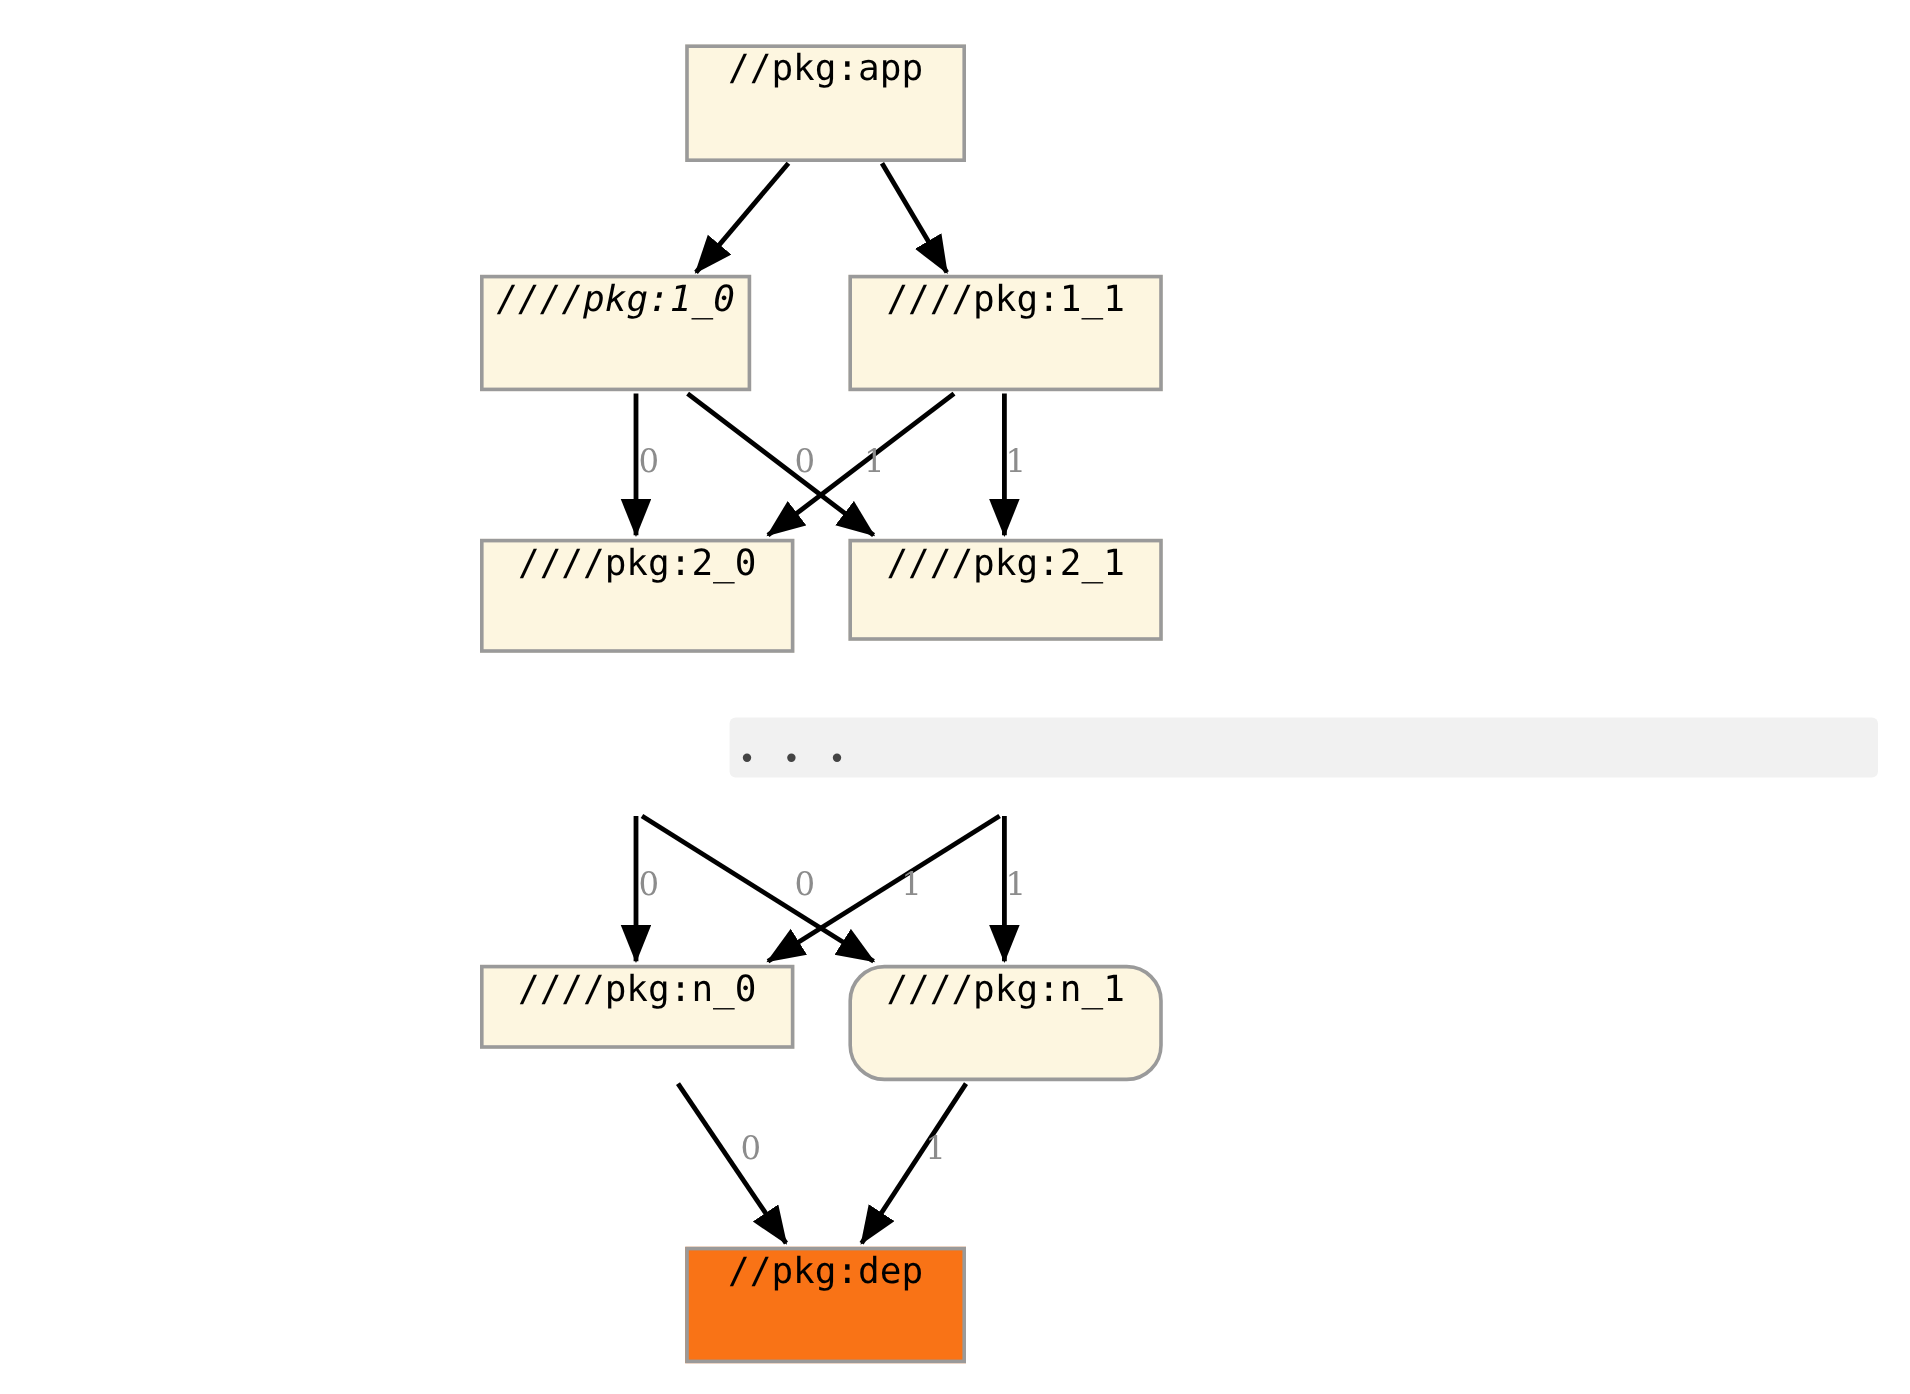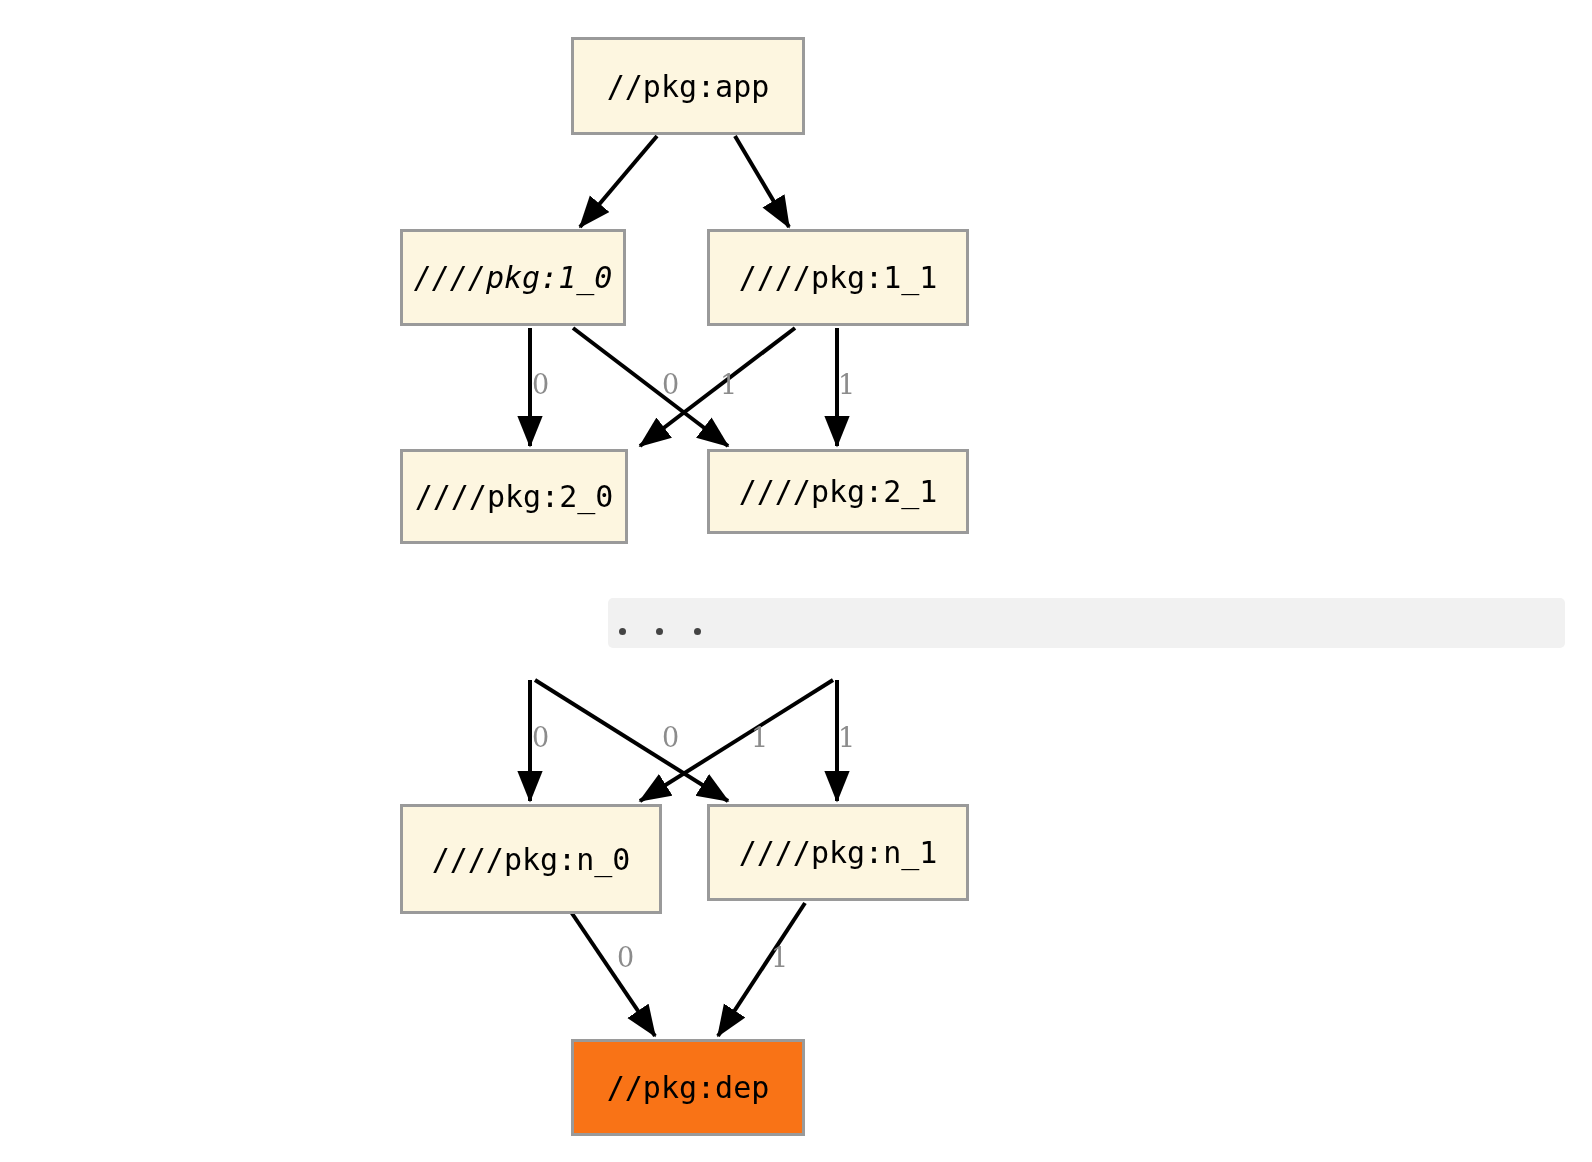--- a/index.html
+++ b/index.html
@@ -14,21 +14,21 @@
     background: #ffffff;
     overflow: hidden;
     font-family: "DejaVu Sans Mono", "Liberation Mono", monospace;
   }
   .node {
     position: absolute;
     box-sizing: border-box;
     background: #fdf6e0;
     border: 3px solid #9a9a9a;
     display: flex;
-    align-items: center;
+    align-items: flex-start;
     justify-content: center;
   }
   .node-label {
     font-family: "DejaVu Sans Mono", "Liberation Mono", monospace;
     font-size: 30px;
     color: #000000;
     letter-spacing: 0px;
     white-space: pre;
   }
   .edge-layer {
@@ -90,30 +90,30 @@
   <div id="nodes-group">
       <div class="node" style="left: 571px; top: 37px; width: 234px; height: 98px; background: rgb(253, 246, 224); border-color: rgb(154, 154, 154);">
         <span class="node-label">//pkg:app</span>
       </div>
       <div class="node" style="left: 400px; top: 229px; width: 226px; height: 97px; background: rgb(253, 246, 224); border-color: rgb(154, 154, 154); font-style: italic;">
         <span class="node-label">////pkg:1_0</span>
       </div>
       <div class="node" style="left: 707px; top: 229px; width: 262px; height: 97px; background: rgb(253, 246, 224); border-color: rgb(154, 154, 154);">
         <span class="node-label">////pkg:1_1</span>
       </div>
-      <div class="node" style="left: 400px; top: 449px; width: 228px; height: 95px; background: rgb(253, 246, 224); border-color: rgb(154, 154, 154);">
+      <div class="node" style="left: 400px; top: 449px; width: 262px; height: 95px; background: rgb(253, 246, 224); border-color: rgb(154, 154, 154);">
         <span class="node-label">////pkg:2_0</span>
       </div>
       <div class="node" style="left: 707px; top: 449px; width: 262px; height: 85px; background: rgb(253, 246, 224); border-color: rgb(154, 154, 154);">
         <span class="node-label">////pkg:2_1</span>
       </div>
-      <div class="node" style="left: 400px; top: 804px; width: 262px; height: 110px; background: rgb(253, 246, 224); border-color: rgb(154, 154, 154);">
+      <div class="node" style="left: 400px; top: 804px; width: 262px; height: 70px; background: rgb(253, 246, 224); border-color: rgb(154, 154, 154);">
         <span class="node-label">////pkg:n_0</span>
       </div>
-      <div class="node" style="left: 707px; top: 804px; width: 262px; height: 97px; background: rgb(253, 246, 224); border-color: rgb(154, 154, 154);">
+      <div class="node" style="left: 707px; top: 804px; width: 262px; height: 97px; background: rgb(253, 246, 224); border-color: rgb(154, 154, 154); border-radius: 30px;">
         <span class="node-label">////pkg:n_1</span>
       </div>
       <div class="node" style="left: 571px; top: 1039px; width: 234px; height: 97px; background: #f97316; border-color: rgb(154, 154, 154);">
         <span class="node-label">//pkg:dep</span>
       </div>
     </div>
 
   <div id="labels-group">
       <div class="edge-label" style="left: 532px; top: 371px; color: rgb(140, 140, 140);">0</div>
       <div class="edge-label" style="left: 662px; top: 371px; color: rgb(140, 140, 140);">0</div>

